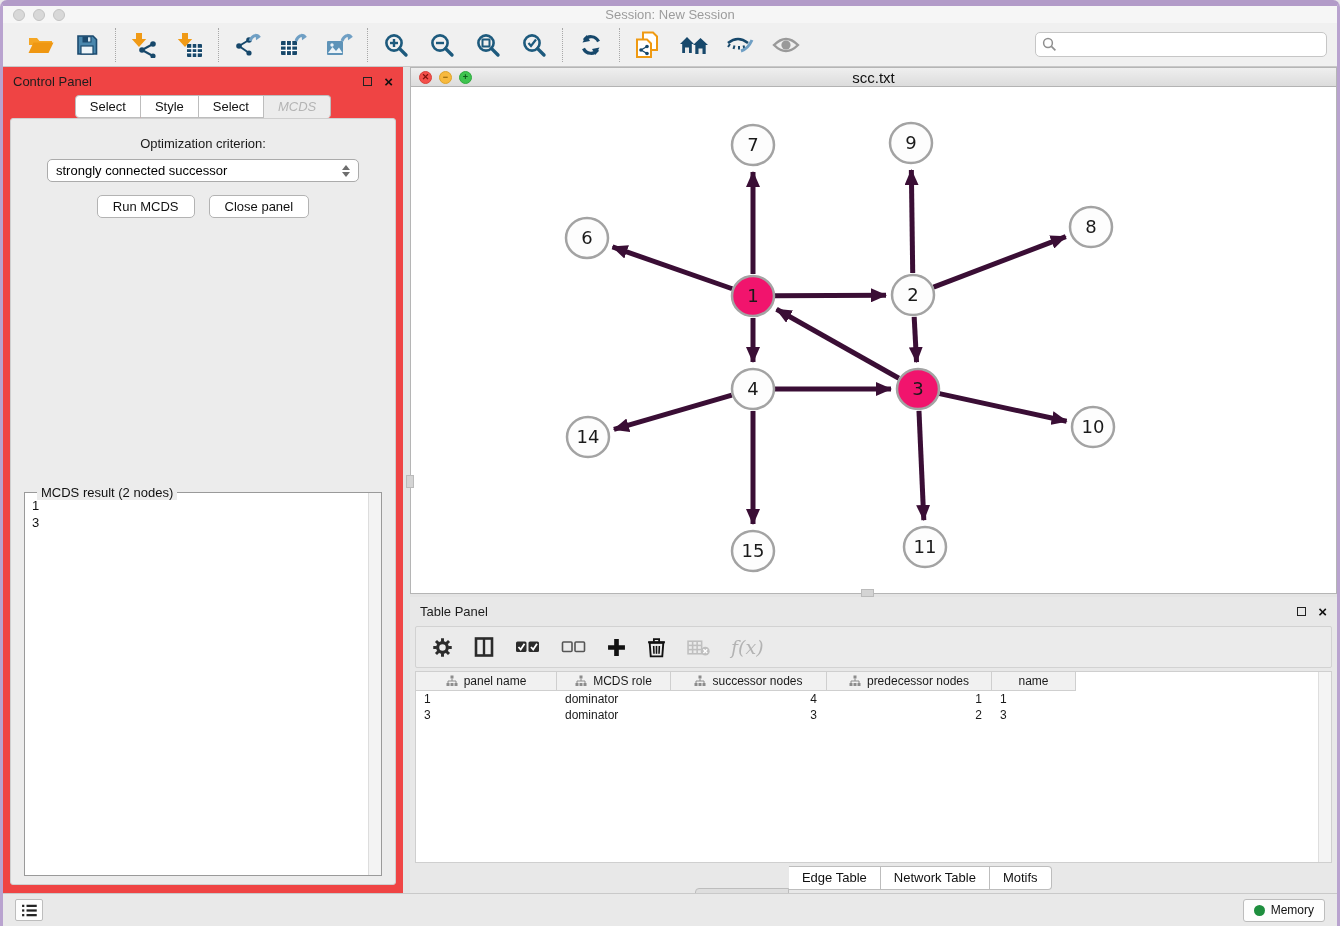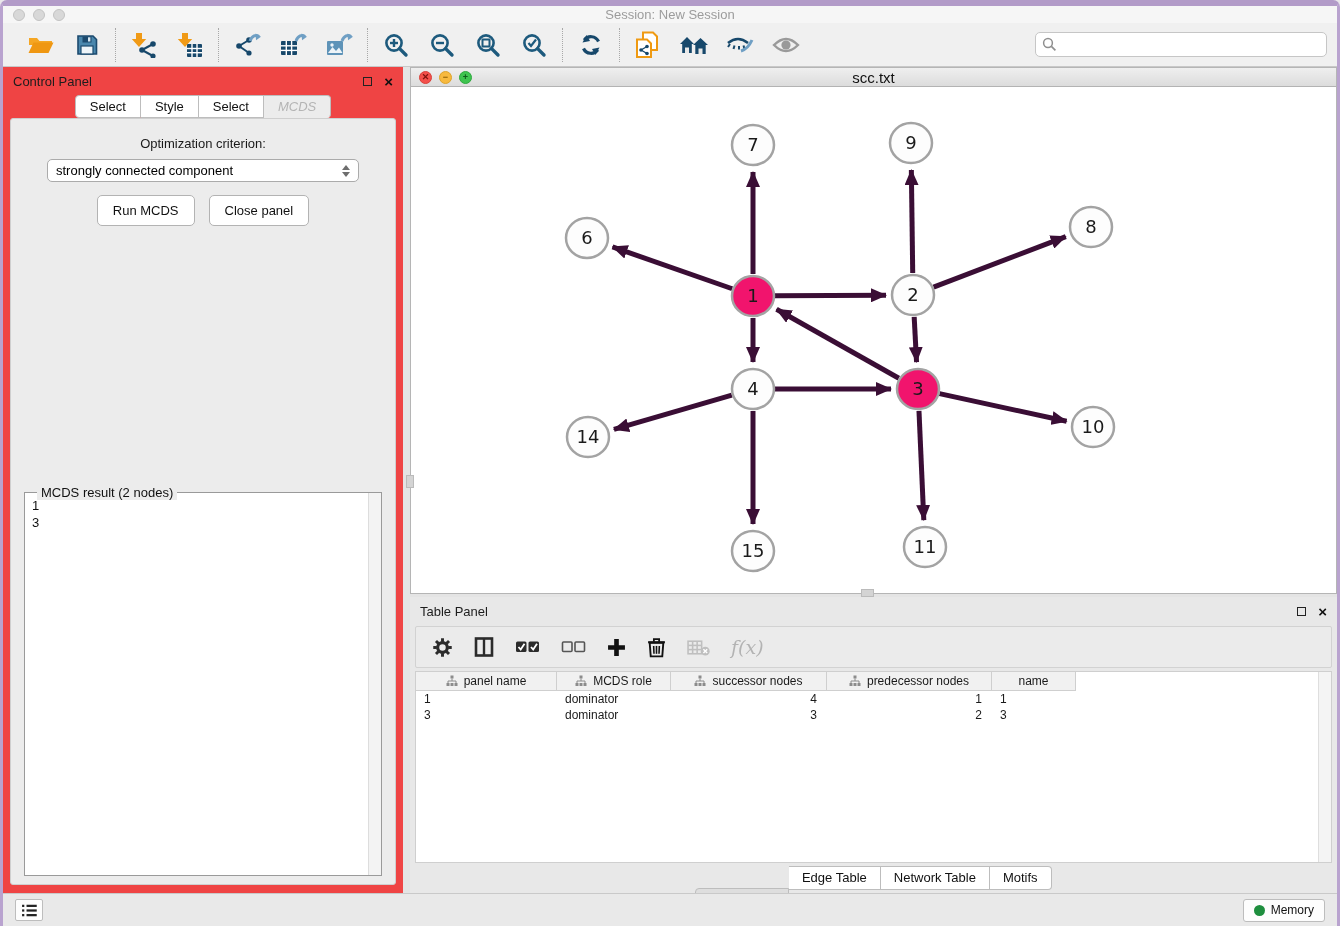--- a/index.html
+++ b/index.html
@@ -38,21 +38,21 @@
   .cp-tab.active { background:#ececec; color:#b4b4b4; border-bottom-color:#ececec;font-style:italic; }
   .cp-body { flex:1; margin:0 7px 8px 7px; background:#ececec; border:1px solid #cfcfcf; border-radius:3px; padding-top:17px; position:relative; }
   .opt-label { text-align:center; font-size:13px; color:#1a1a1a; margin-bottom:8px; }
   .opt-select { margin:0 auto; width:312px; height:23px; background:#fff; border:1px solid #ababab; border-radius:5px; display:flex; align-items:center; padding:0 8px; font-size:13px; cursor:pointer; }
   .opt-select .val { flex:1; }
   .stepper { display:flex; flex-direction:column; gap:2px; }
   .stepper i { width:0; height:0; border-left:4px solid transparent; border-right:4px solid transparent; }
   .stepper .up { border-bottom:5px solid #6e6e6e; }
   .stepper .dn { border-top:5px solid #6e6e6e; }
   .cp-buttons { display:flex; justify-content:center; gap:14px; margin-top:13px; }
-  .btn { background:#fff; border:1px solid #b3b3b3; border-radius:5px; height:31px; padding:0 15px; font-size:13px; color:#111; cursor:pointer; font-family:inherit; }
+  .btn { background:#fff; border:1px solid #b3b3b3; border-radius:5px; height:23px; padding:0 15px; font-size:13px; color:#111; cursor:pointer; font-family:inherit; }
   .result-group { position:absolute; left:13px; right:13px; top:373px; bottom:8px; border:1px solid #9a9a9a; background:#fff; }
   .result-title { position:absolute; top:-8px; left:12px; background:#ececec; padding:0 4px; font-size:13px; color:#111; }
   .result-list { position:absolute; inset:0; padding:4px 0 0 7px; font-size:13px; line-height:17px; color:#111; overflow:hidden; }
   .result-scroll { position:absolute; top:0; right:0; bottom:0; width:13px; background:#f3f3f3; border-left:1px solid #ddd; }
 
   
   .right-col { flex:1; display:flex; flex-direction:column; margin-left:7px; min-width:0; }
 
   .network-window { height:527px; border:1px solid #b5b5b5; background:#fff; display:flex; flex-direction:column; position:relative; }
   .nw-titlebar { height:23px; background:linear-gradient(#efefef,#dcdcdc); border-bottom:1px solid #b3b3b3; display:flex; align-items:center; position:relative; }
@@ -308,21 +308,21 @@
       </div>
       <div class="cp-tabs">
           <span class="cp-tab">Select</span>
           <span class="cp-tab">Style</span>
           <span class="cp-tab">Select</span>
           <span class="cp-tab active">MCDS</span>
         </div>
       <div class="cp-body">
         <div class="opt-label">Optimization criterion:</div>
         <div class="opt-select">
-          <span class="val">strongly connected component</span>
+          <span class="val">strongly connected successor</span>
           <span class="stepper">
               <i class="up"></i>
               <i class="dn"></i>
             </span>
         </div>
         <div class="cp-buttons">
           <button class="btn">Run MCDS</button>
           <button class="btn">Close panel</button>
         </div>
         <div class="result-group">

